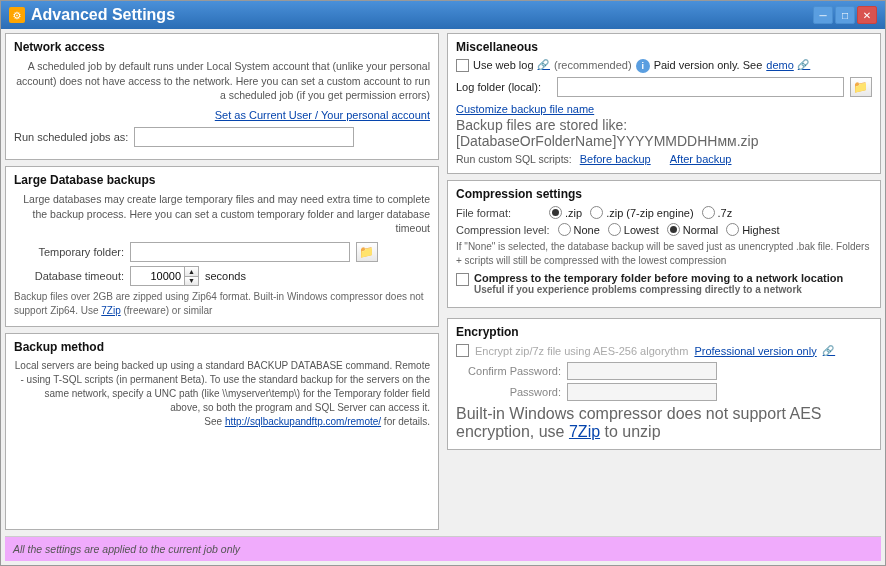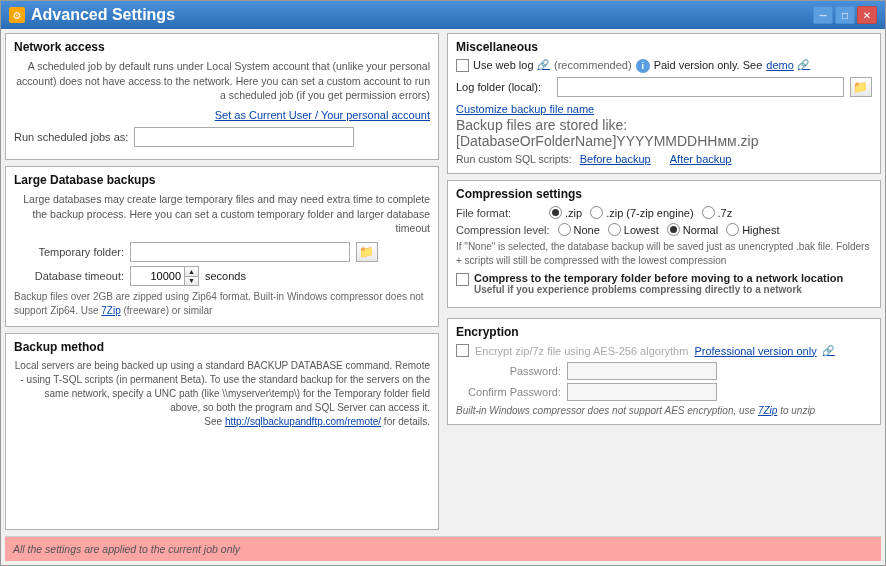--- a/index.html
+++ b/index.html
@@ -182,21 +182,21 @@
       color: #666;
       line-height: 1.4;
       margin-top: 4px;
     }
     .bottom-bar {
       border-top: 1px solid #ccc;
       padding: 6px 8px;
       display: flex;
       align-items: center;
       justify-content: space-between;
-      background: #fca5a5;
+      background: #f0abfc;
       flex-shrink: 0;
     }
     .bottom-left {
       display: flex;
       flex-direction: column;
       gap: 2px;
     }
     .bottom-note {
       font-size: 10.5px;
       color: #555;
@@ -350,24 +350,23 @@
       font-size: 11px;
     }
     .encrypt-input {
       width: 150px;
       height: 18px;
       border: 1px solid #aaa;
       background: #f5f5f5;
       padding: 1px 3px;
     }
     .encrypt-note {
-      font-size: 10px;
+      font-size: 16px;
       color: #666;
       margin-top: 4px;
-      font-style: italic;
     }
     .disabled-text {
       color: #aaa;
     }
     .compress-checkbox-row {
       display: flex;
       align-items: flex-start;
       gap: 5px;
       margin: 4px 0;
       font-weight: bold;
@@ -535,25 +534,25 @@
         <div class="encryption-section">
           <div class="section-title">Encryption</div>
           <div style="display:flex; align-items:center; gap:6px; margin-bottom:5px;">
             <div class="checkbox"></div>
             <span class="disabled-text">Encrypt zip/7z file using AES-256 algorythm</span>
             <span class="link">Professional version only</span>
             <span class="link" style="font-size:10px;">🔗</span>
           </div>
 
           <div class="encrypt-field-row">
+            <span class="encrypt-label">Confirm Password:</span>
+            <input type="password" class="encrypt-input" value="" style="">
+          </div>
+          <div class="encrypt-field-row">
             <span class="encrypt-label">Password:</span>
-            <input type="password" class="encrypt-input" value="" style="">
-          </div>
-          <div class="encrypt-field-row">
-            <span class="encrypt-label">Confirm Password:</span>
             <input type="password" class="encrypt-input" value="" style="">
           </div>
 
           <div class="encrypt-note">
             Built-in Windows compressor does not support AES encryption, use <span class="link">7Zip</span> to unzip
           </div>
         </div>
 
       </div>
     </div>

